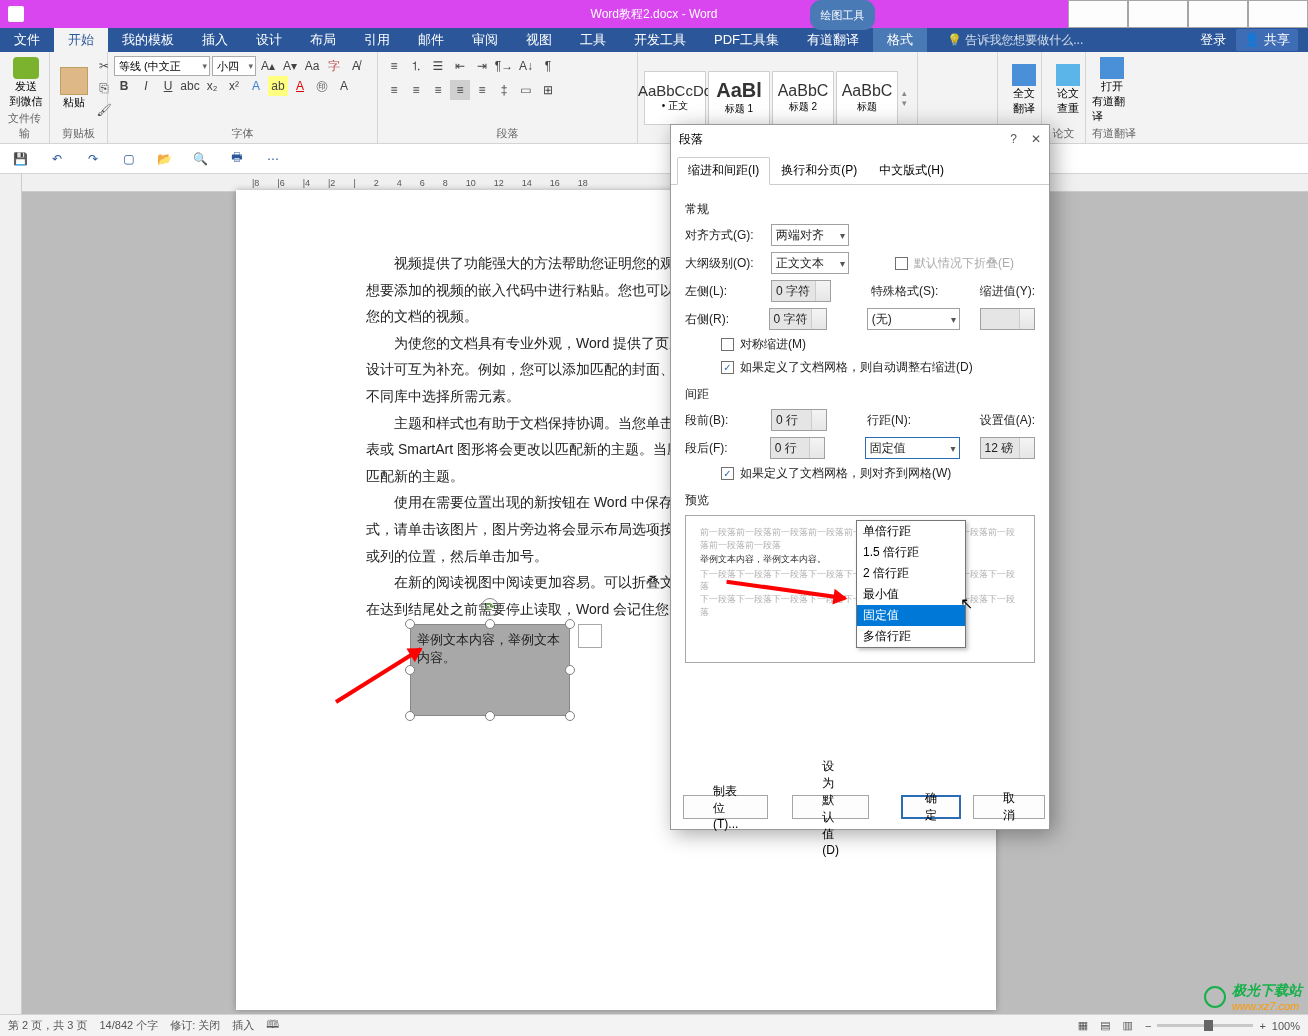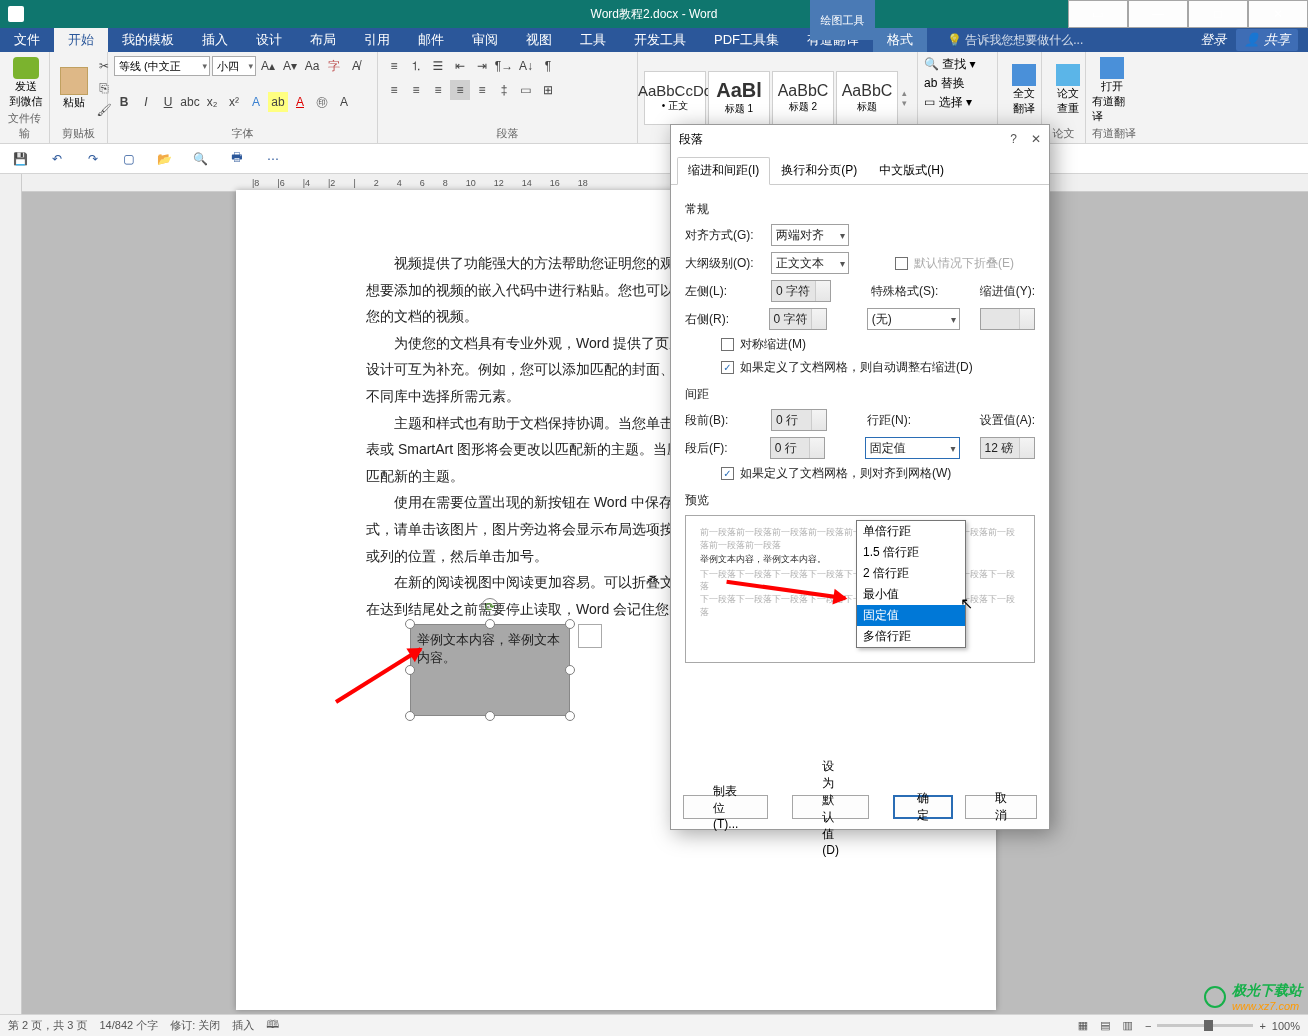--- a/index.html
+++ b/index.html
@@ -1,27 +1,27 @@
 <!DOCTYPE html>
 <html><head>
 <meta charset="utf-8">
 <style>
 *{box-sizing:border-box;margin:0;padding:0;font-family:"Microsoft YaHei","Segoe UI",sans-serif;}
 body{width:1308px;height:1036px;overflow:hidden;background:#fff;position:relative;font-size:12px;}
-.titlebar{height:28px;background:#0f766e;color:#fff;display:flex;align-items:center;justify-content:space-between;}
+.titlebar{height:28px;background:#d946ef;color:#fff;display:flex;align-items:center;justify-content:space-between;}
 .titlebar .center{position:absolute;left:0;right:0;text-align:center;pointer-events:none;font-size:12px;}
 .titlebar .left{padding-left:8px;display:flex;align-items:center;gap:6px;}
 .titlebar .right{display:flex;}
 .titlebar .right .btn{width:44px;height:28px;display:flex;align-items:center;justify-content:center;}
-.tool-context{position:absolute;left:810px;top:0;height:40px;background:#4a7ab5;color:#fff;font-size:11px;display:flex;align-items:center;justify-content:center;width:65px;}
+.tool-context{position:absolute;left:810px;top:0;height:30px;background:#4a7ab5;color:#fff;font-size:11px;display:flex;align-items:center;justify-content:center;width:65px;border-radius:11px;}
 .ribbon-tabs{height:24px;background:#2b579a;display:flex;align-items:center;color:#fff;font-size:13px;}
 .ribbon-tabs .tab{padding:0 14px;height:24px;display:flex;align-items:center;}
 .ribbon-tabs .tab.active{background:#f3f3f3;color:#2b579a;}
 .ribbon-tabs .tell-me{margin-left:20px;opacity:.8;font-size:12px;}
-.ribbon-tabs .right-side{margin-left:auto;display:flex;align-items:center;padding-right:10px;gap:10px;font-style:italic;}
+.ribbon-tabs .right-side{margin-left:auto;display:flex;align-items:center;padding-right:10px;gap:10px;}
 .ribbon{height:92px;background:#f3f3f3;border-bottom:1px solid #d4d4d4;display:flex;}
 .rgroup{border-right:1px solid #d4d4d4;display:flex;flex-direction:column;justify-content:space-between;padding:4px 6px 0 6px;}
 .rgroup .glabel{text-align:center;font-size:11px;color:#666;padding:2px 0;}
 .rgroup .body{display:flex;align-items:center;gap:4px;flex:1;}
 .bigbtn{display:flex;flex-direction:column;align-items:center;justify-content:center;width:40px;height:70px;font-size:11px;}
 .bigbtn .ico{width:28px;height:28px;background:#deb887;border:1px solid #c0a060;}
 .font-row{display:flex;gap:2px;align-items:center;}
 .combo{height:20px;border:1px solid #ababab;background:#fff;font-size:11px;padding:0 12px 0 4px;display:flex;align-items:center;position:relative;}
 .combo::after{content:"▾";position:absolute;right:2px;font-size:9px;color:#666;}
 .smbtn{width:20px;height:20px;border:1px solid transparent;display:flex;align-items:center;justify-content:center;font-size:12px;color:#444;}
@@ -65,21 +65,21 @@
 .spin::after{content:"";position:absolute;right:0;top:0;bottom:0;width:14px;border-left:1px solid #ccc;background:linear-gradient(#f4f4f4,#e6e6e6);}
 .chk{display:flex;align-items:center;gap:6px;margin-left:36px;}
 .chk .box{width:13px;height:13px;border:1px solid #707070;background:#fff;display:flex;align-items:center;justify-content:center;font-size:10px;color:#2a6db5;}
 .dropdown-list{position:absolute;left:856px;top:520px;width:110px;background:#fff;border:1px solid #767676;box-shadow:2px 2px 4px rgba(0,0,0,.25);z-index:20;}
 .dropdown-list .opt{padding:2px 6px;font-size:12px;}
 .dropdown-list .opt.sel-hl{background:#0078d7;color:#fff;}
 .cursor{position:absolute;left:960px;top:594px;font-size:16px;color:#000;z-index:30;}
 .preview-box{border:1px solid #a8a8a8;height:148px;margin-top:4px;padding:10px 14px;font-size:9px;color:#b0b0b0;line-height:1.4;}
 .dlg-btns{border-top:0;padding:10px 12px;display:flex;gap:12px;align-items:center;}
 .btn{height:24px;padding:0 29px;border:1px solid #a6a6a6;background:#fdfdfd;font-size:12px;display:inline-flex;align-items:center;}
-.btn.primary{border:2px solid #2a6db5;padding:4px 22px;}
+.btn.primary{border:2px solid #2a6db5;padding:4px 22px;margin-left:8px;}
 .watermark{position:absolute;right:6px;bottom:24px;font-size:14px;font-style:italic;display:flex;align-items:center;gap:6px;}
 .watermark .w1{color:#16b04a;font-weight:bold;}
 .watermark .w2{color:#ff9900;font-size:11px;}
 .ruler-tab{position:absolute;left:2px;top:182px;width:16px;height:16px;border:1px solid #aaa;background:#fff;font-size:10px;display:flex;align-items:center;justify-content:center;}
 .arrow2{position:absolute;width:120px;height:4px;background:#ff0000;transform:rotate(8deg);left:726px;top:588px;z-index:15;}
 .arrow2::after{content:"";position:absolute;right:-2px;top:-6px;border-left:14px solid #ff0000;border-top:8px solid transparent;border-bottom:8px solid transparent;}
 </style>
 </head>
 <body>
 
@@ -139,21 +139,21 @@
         <div style="display:flex;flex-direction:column;gap:2px">
           <div class="smbtn">✂</div>
           <div class="smbtn">⎘</div>
           <div class="smbtn">🖌</div>
         </div>
       </div>
     </div>
     <div class="glabel">剪贴板</div>
   </div>
   <div class="rgroup" style="width:270px">
-    <div class="body" style="flex-direction:column;align-items:flex-start;gap:16px">
+    <div class="body" style="flex-direction:column;align-items:flex-start;gap:0">
       <div class="font-row">
         <div class="combo" style="width:96px">等线 (中文正</div>
         <div class="combo" style="width:44px">小四</div>
         <div class="smbtn">A▴</div>
         <div class="smbtn">A▾</div>
         <div class="smbtn">Aa</div>
         <div class="smbtn" style="color:#b44">字</div>
         <div class="smbtn">A̸</div>
       </div>
       <div class="font-row">
@@ -223,25 +223,20 @@
         <div class="style-item">
             <span class="prev" style="font-size:16px">AaBbC</span>
             <span>标题</span>
           </div>
       </div>
       <div style="display:flex;flex-direction:column;font-size:9px;color:#888">▴<span>▾</span></div>
     </div>
     <div class="glabel"></div>
   </div>
   <div class="rgroup" style="width:80px">
-    <div class="body" style="flex-direction:column;align-items:flex-start;gap:2px;font-size:12px">
-      <div>🔍 <span>查找</span> ▾</div>
-      <div>ab <span>替换</span></div>
-      <div>▭ <span>选择</span> ▾</div>
-    </div>
     <div class="glabel"></div>
   </div>
   <div class="rgroup" style="width:44px">
     <div class="bigbtn">
         <div style="width:24px;height:22px;background:#4a90d9"></div>
         <span>全文</span>
         <span>翻译</span>
       </div>
     <div class="glabel">译</div>
   </div>

